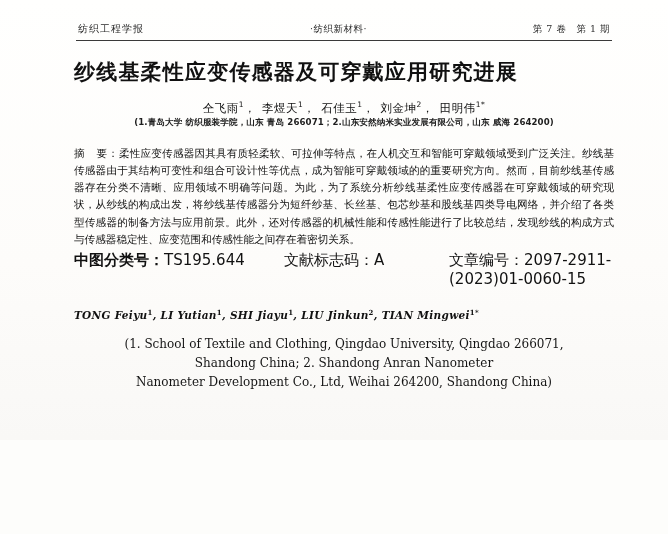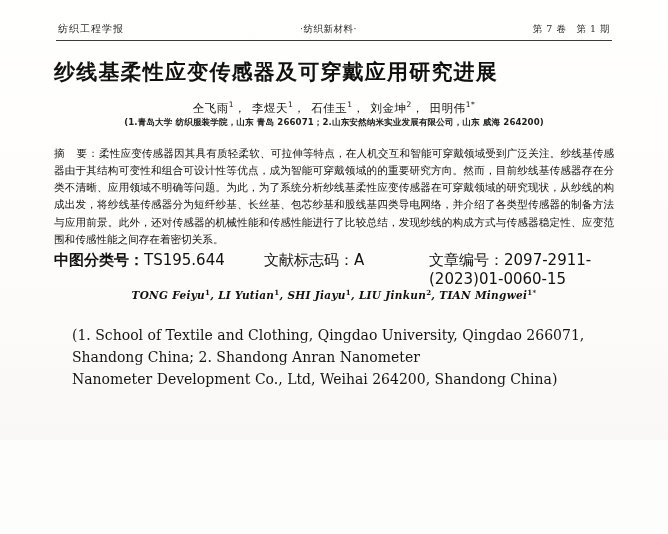--- a/index.html
+++ b/index.html
@@ -12,21 +12,21 @@
     background: #fdfdfb;
     font-family: "DejaVu Sans", sans-serif;
     color: #1a1a1a;
     overflow: hidden;
   }
   .page {
     position: relative;
     width: 668px;
     height: 440px;
     box-sizing: border-box;
-    padding: 22px 54px 0 54px;
+    padding: 22px 54px 0 74px;
     background: linear-gradient(180deg, #fffffe 0%, #fdfcfa 60%, #f9f8f6 100%);
   }
   
   .runhead {
     display: flex;
     align-items: baseline;
     justify-content: space-between;
     font-size: 9.5px;
     color: #2b2b2b;
     letter-spacing: 0.4px;
@@ -127,40 +127,41 @@
   .en-title {
     text-align: center;
     font-family: "DejaVu Serif", serif;
     font-weight: bold;
     font-size: 16.5px;
     line-height: 1.45;
     margin-top: 22px;
     color: #0d0d0d;
   }
   .en-authors {
-    text-align: center;
+    text-align: left;
     font-family: "DejaVu Serif", serif;
     font-style: italic;
     font-weight: bold;
     font-size: 10.5px;
+    margin-top: 20px;
     letter-spacing: 0.3px;
     color: #111;
   }
   .en-authors .sup {
     font-size: 7px;
     vertical-align: super;
     font-style: normal;
   }
   .en-authors .sep { display: inline-block; width: 4px; }
   .en-affil {
-    text-align: left;
-    font-family: "DejaVu Serif", serif;
-    font-size: 14px;
+    text-align: center;
+    font-family: "DejaVu Serif", serif;
+    font-size: 12px;
     line-height: 1.55;
-    margin-top: 24px;
+    margin-top: 14px;
     padding: 0 18px;
     color: #151515;
   }
 </style>
 </head>
 <body>
 
 <div class="page">
 
   <div class="runhead">

